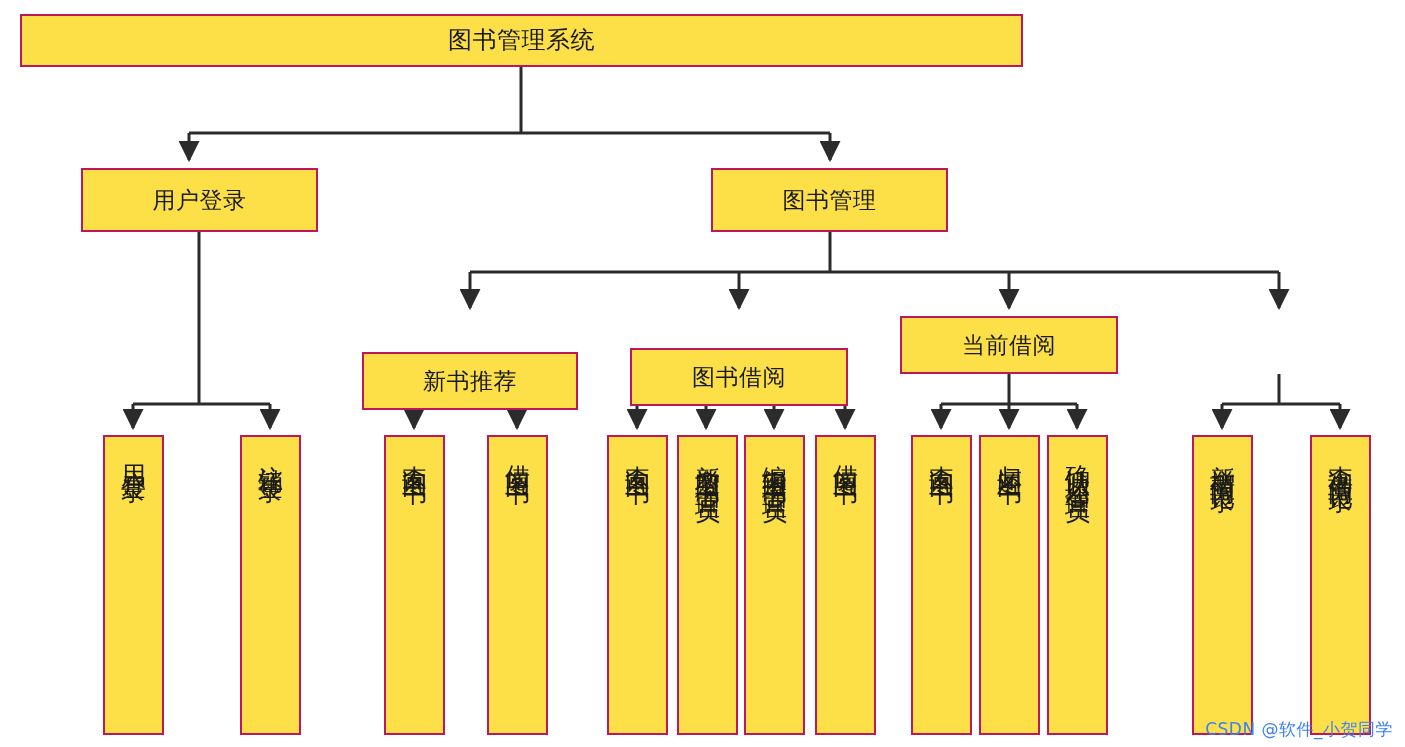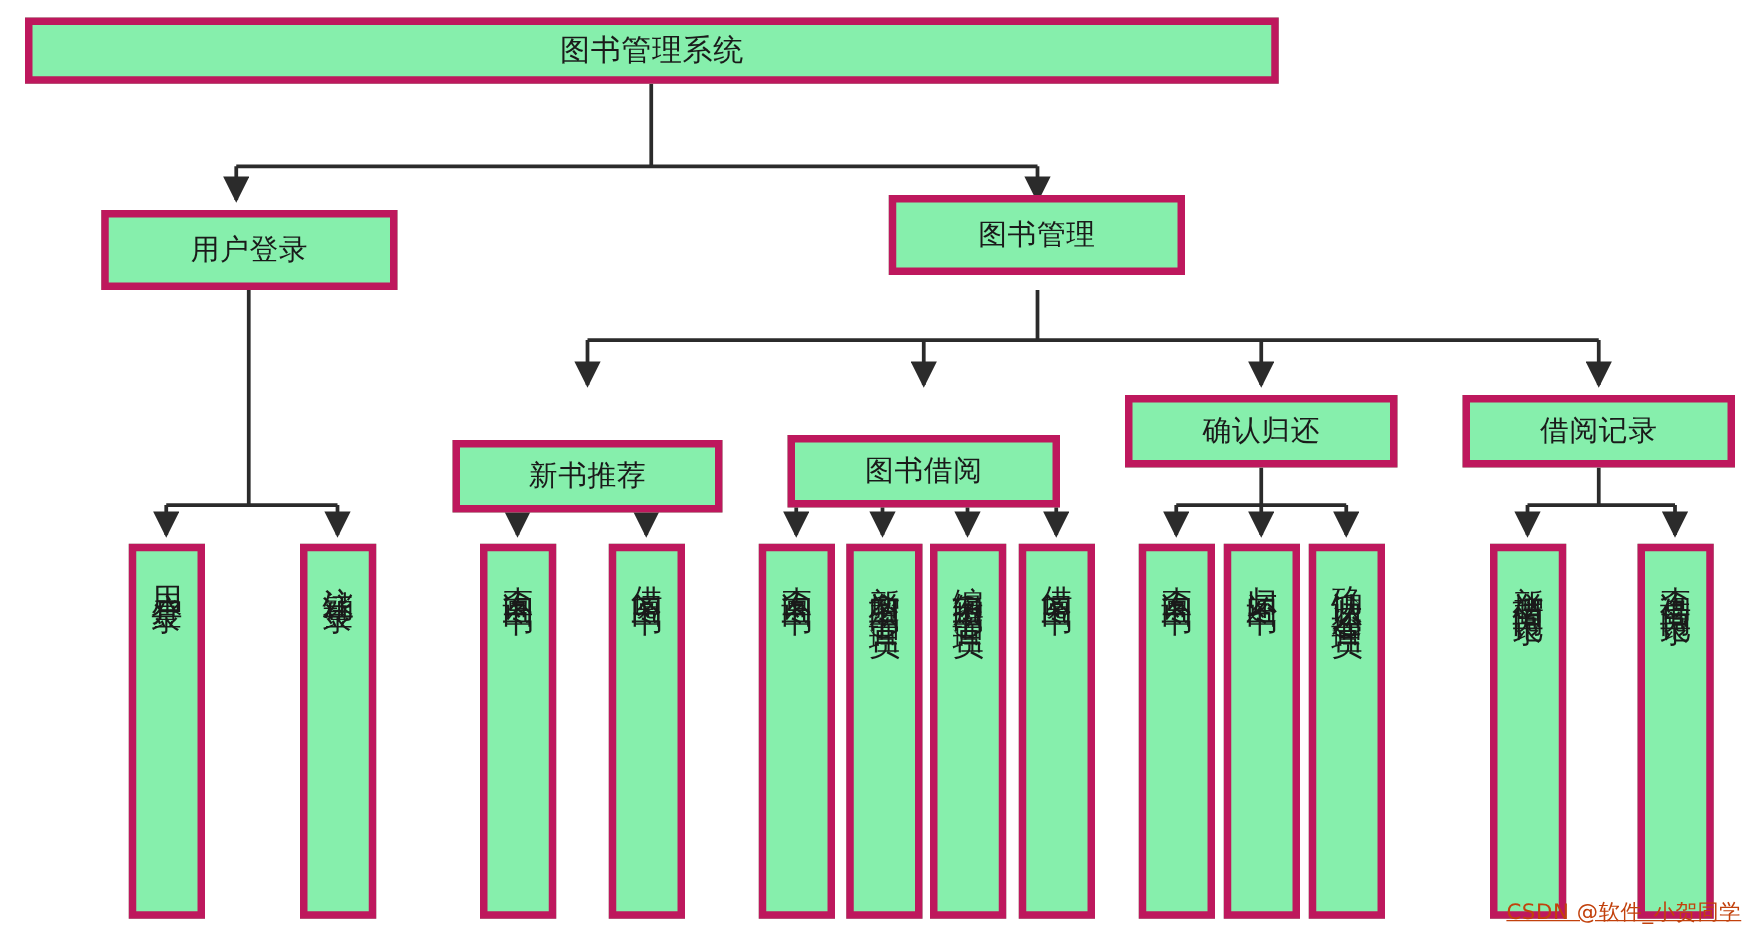--- a/index.html
+++ b/index.html
@@ -19,22 +19,22 @@
   #wires{
     position:absolute;
     left:0;top:0;
     width:1405px;height:747px;
     pointer-events:none;
   }
   
   .node{
     position:absolute;
     box-sizing:border-box;
-    background:#86efac;
-    border:6px solid #be185d;
+    background:#fde047;
+    border:2px solid #be185d;
     display:flex;
     align-items:center;
     justify-content:center;
     text-align:center;
   }
   .node .label{
     display:block;
     line-height:1.15;
     letter-spacing:0.5px;
     color:#1a1a1a;
@@ -57,24 +57,23 @@
     line-height:1.0;
     letter-spacing:5px;
     white-space:nowrap;
   }
   
   #watermark{
     position:absolute;
     right:12px;
     bottom:6px;
     font-size:17px;
-    color:#c2410c;
+    color:#3b82f6;
     white-space:nowrap;
     letter-spacing:0.5px;
-    text-decoration:underline;
   }
 </style>
 </head>
 <body>
 
 <div id="canvas">
 
   <svg id="wires" viewBox="0 0 1405 747" width="1405" height="747">
     <defs>
       <marker id="arrow" viewBox="0 0 10 10" refX="9" refY="5" markerWidth="7" markerHeight="7" orient="auto-start-reverse">
@@ -126,39 +125,36 @@
   </svg>
 
   <div class="node horiz root" style="left:20px;top:14px;width:1003px;height:53px;">
     <span class="label">图书管理系统</span>
   </div>
 
   <div class="node horiz" style="left:81px;top:168px;width:237px;height:64px;">
     <span class="label">用户登录</span>
   </div>
 
-  <div class="node horiz" style="left:711px;top:156px;width:237px;height:64px;">
+  <div class="node horiz" style="left:711px;top:168px;width:237px;height:64px;">
     <span class="label">图书管理</span>
   </div>
 
   <div class="node horiz" style="left:362px;top:316px;width:216px;height:58px;margin-top:36px;">
     <span class="label">新书推荐</span>
   </div>
 
   <div class="node horiz" style="left:630px;top:316px;width:218px;height:58px;margin-top:32px;">
     <span class="label">图书借阅</span>
   </div>
 
   <div class="node horiz" style="left:900px;top:316px;width:218px;height:58px;">
-    <span class="label">确认归还</span>
-  </div>
-
-  <div class="node horiz" style="left:1170px;top:316px;width:218px;height:58px;">
-    <span class="label">借阅记录</span>
-  </div>
+    <span class="label">当前借阅</span>
+  </div>
+
 
   <div class="node vert" style="left:103px;top:435px;width:61px;height:300px;">
     <span class="label">用户登录</span>
   </div>
 
   <div class="node vert" style="left:240px;top:435px;width:61px;height:300px;">
     <span class="label">注销登录</span>
   </div>
 
   <div class="node vert" style="left:384px;top:435px;width:61px;height:300px;">

